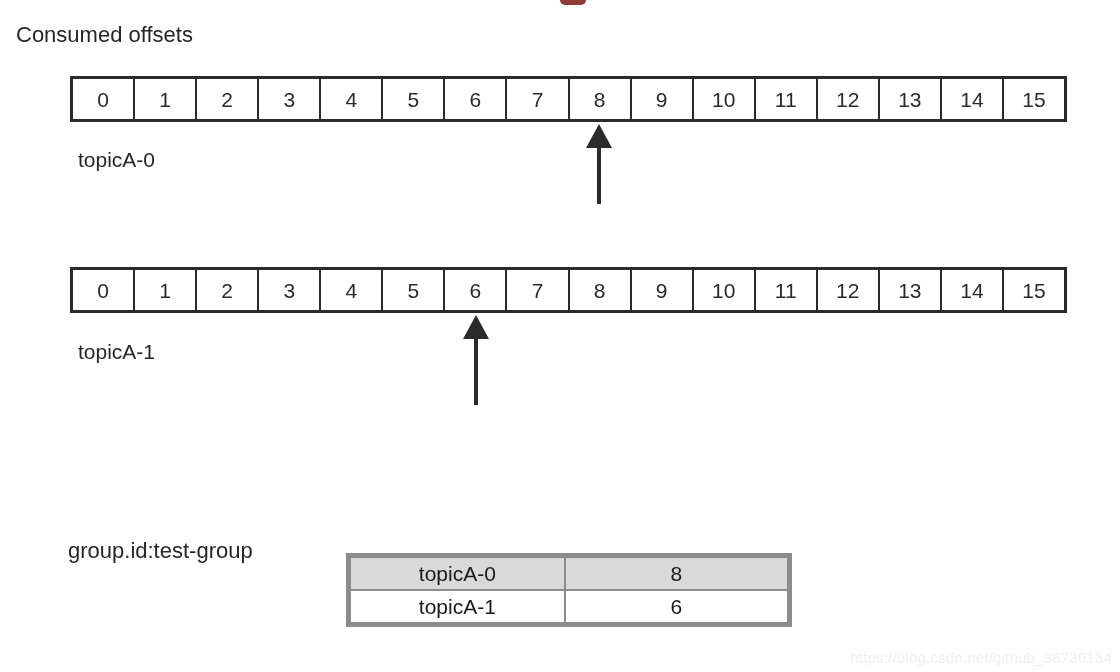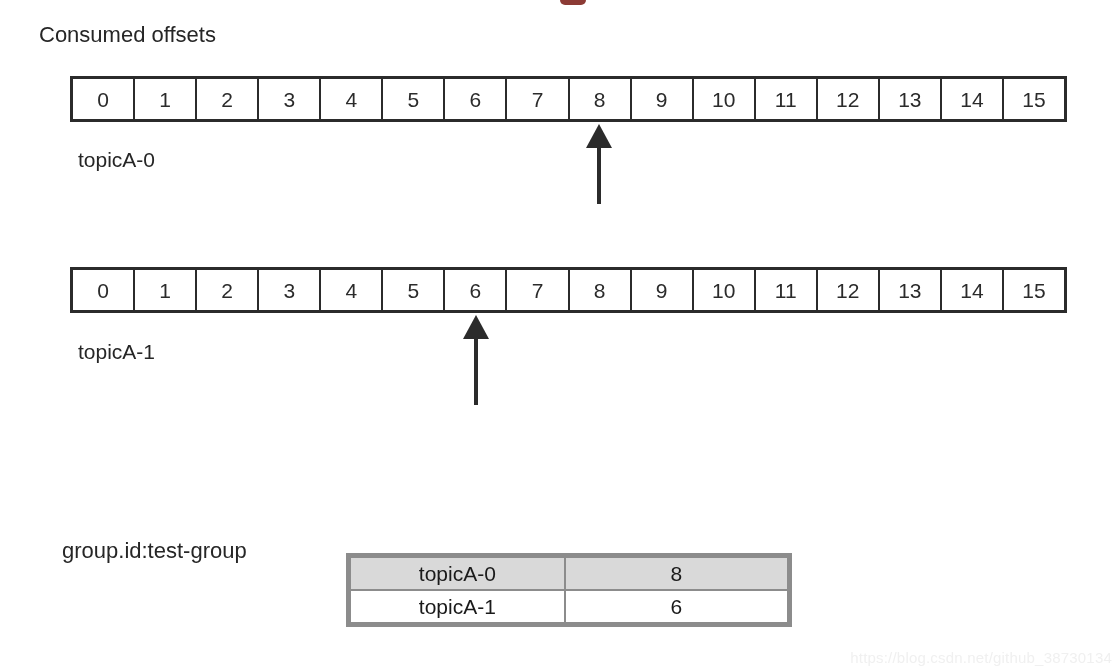--- a/index.html
+++ b/index.html
@@ -30,36 +30,36 @@
   }
 
   
   .label {
     position: absolute;
     white-space: nowrap;
     font-weight: 400;
     color: #262626;
   }
   .heading-consumed {
-    left: 39px;
+    left: 16px;
     top: 22px;
     font-size: 22px;
   }
   .label-topic0 {
     left: 78px;
     top: 148px;
     font-size: 21px;
   }
   .label-topic1 {
     left: 78px;
     top: 340px;
     font-size: 21px;
   }
   .label-group {
-    left: 62px;
+    left: 68px;
     top: 538px;
     font-size: 22px;
   }
 
   
   .offset-strip {
     position: absolute;
     left: 70px;
     width: 997px;
     height: 46px;

